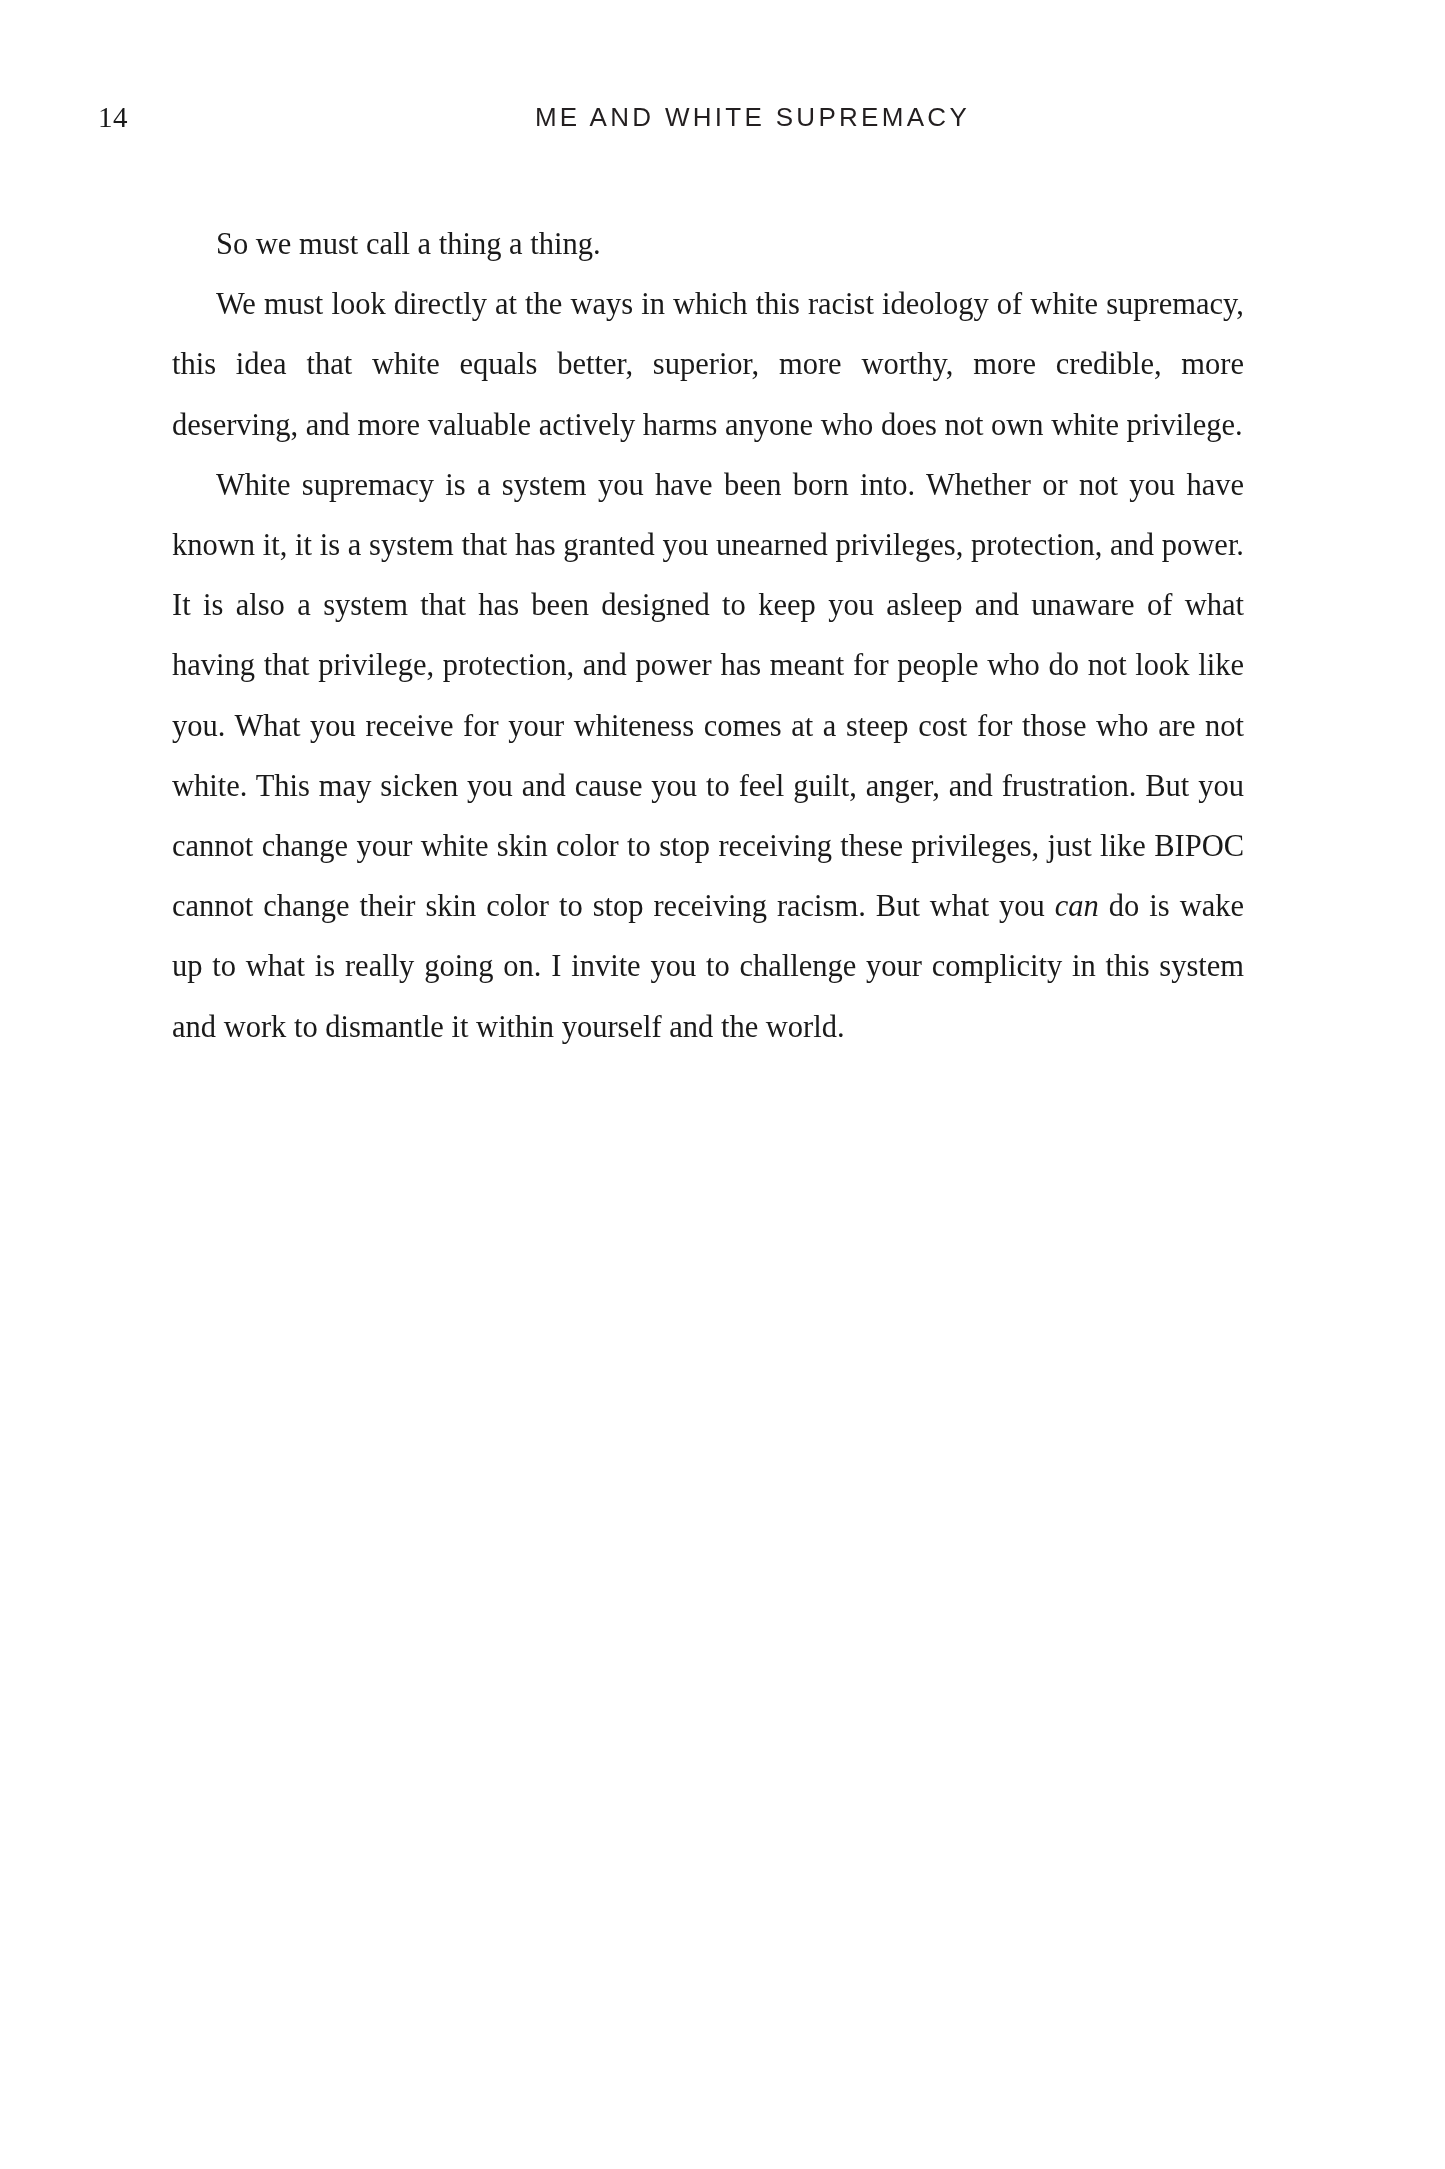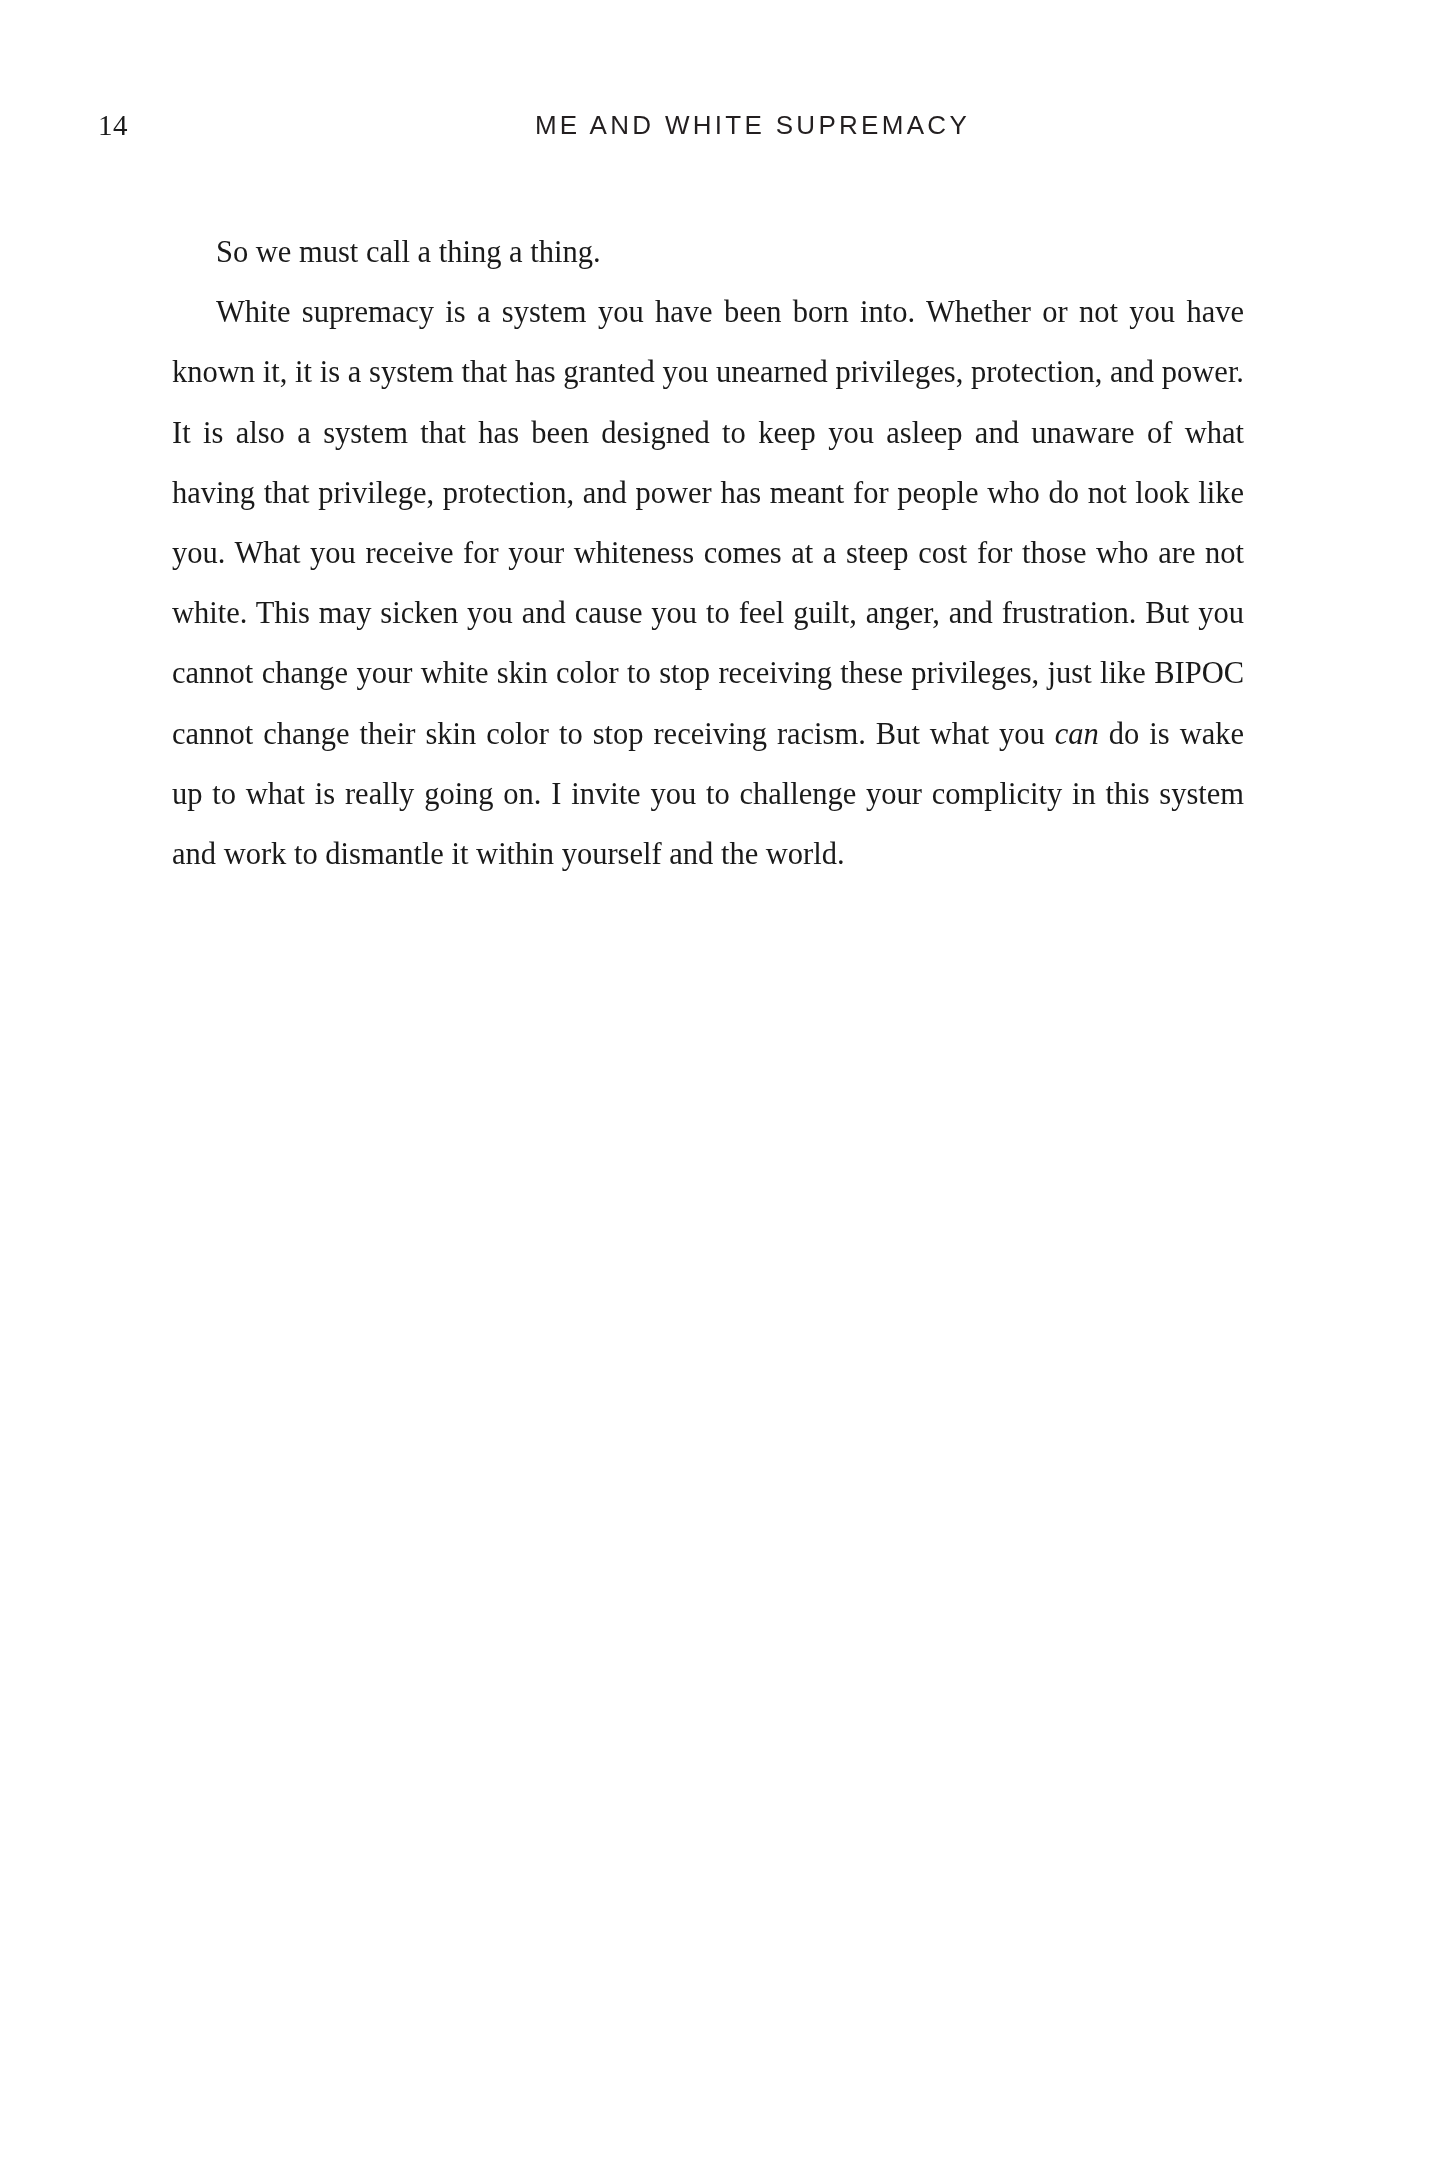--- a/index.html
+++ b/index.html
@@ -12,21 +12,21 @@
   body {
     font-family: "Liberation Serif", "DejaVu Serif", serif;
     color: #1a1a1a;
     -webkit-font-smoothing: antialiased;
   }
 
   .page {
     position: relative;
     width: 1445px;
     height: 2066px;
-    margin: 8px auto;
+    margin: 0 auto;
     background: #ffffff;
     box-sizing: border-box;
     overflow: hidden;
   }
 
   
   .running-head {
     position: absolute;
     top: 100px;
     left: 98px;
@@ -105,19 +105,20 @@
   <div class="running-head">
     <span class="folio">14</span>
     <span class="running-title">ME AND WHITE SUPREMACY</span>
   </div>
 
   <div class="text-block">
 
 
     <p class="para indent no-stretch">So we must call a thing a thing.</p>
 
+    <p class="para indent no-stretch">We must look directly at the ways in which this racist ideology of white supremacy, this idea that white equals better, superior, more worthy, more credible, more deserving, and more valuable actively harms anyone who does not own white privilege.</p>
 
 
     <p class="para indent no-stretch">White supremacy is a system you have been born into. Whether or not you have known it, it is a system that has granted you unearned privileges, protection, and power. It is also a system that has been designed to keep you asleep and unaware of what having that privilege, protection, and power has meant for people who do not look like you. What you receive for your whiteness comes at a steep cost for those who are not white. This may sicken you and cause you to feel guilt, anger, and frustration. But you cannot change your white skin color to stop receiving these privileges, just like BIPOC cannot change their skin color to stop receiving racism. But what you <em>can</em> do is wake up to what is really going on. I invite you to challenge your complicity in this system and work to dismantle it within yourself and the world.</p>
 
   </div>
 
 </div>
 
 </body></html>

